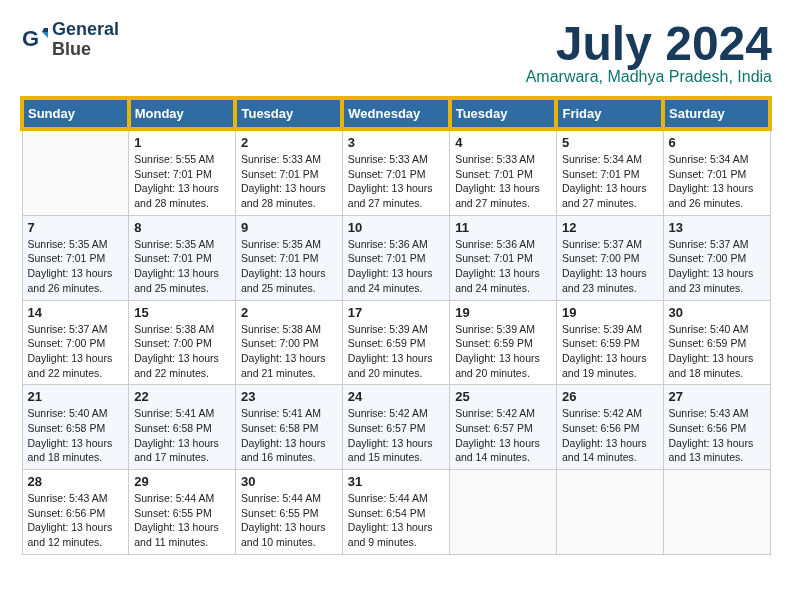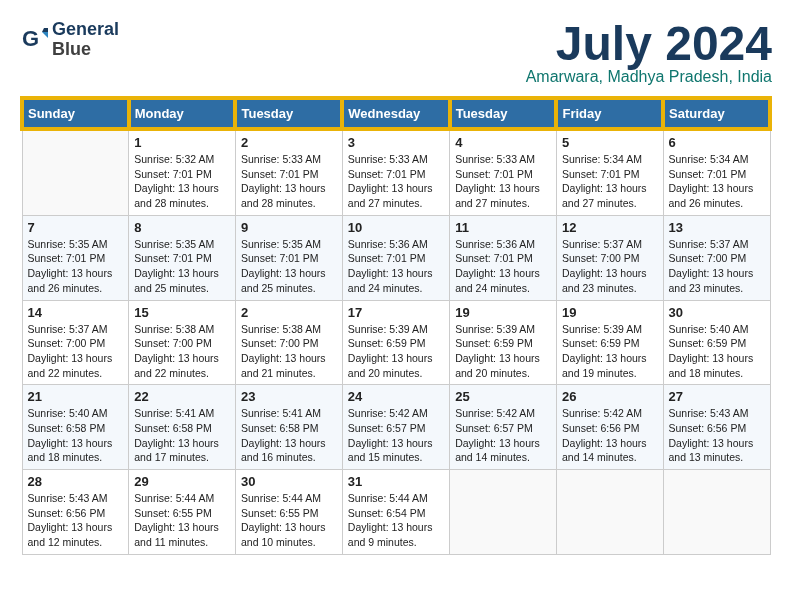--- a/index.html
+++ b/index.html
@@ -125,21 +125,21 @@
         <th>Tuesday</th>
         <th>Friday</th>
         <th>Saturday</th>
       </tr>
   </thead>
   <tbody id="calendar-body">
   <tr>
         <td class="empty"></td>
         <td>
           <span class="day-num">1</span>
-          <div class="day-info" style="white-space: pre-line;">Sunrise: 5:32 AM
+          <div class="day-info" style="white-space: pre-line;">Sunrise: 5:55 AM
 Sunset: 7:01 PM
 Daylight: 13 hours
 and 28 minutes.</div>
         </td>
         <td>
           <span class="day-num">2</span>
           <div class="day-info" style="white-space: pre-line;">Sunrise: 5:33 AM
 Sunset: 7:01 PM
 Daylight: 13 hours
 and 28 minutes.</div>

